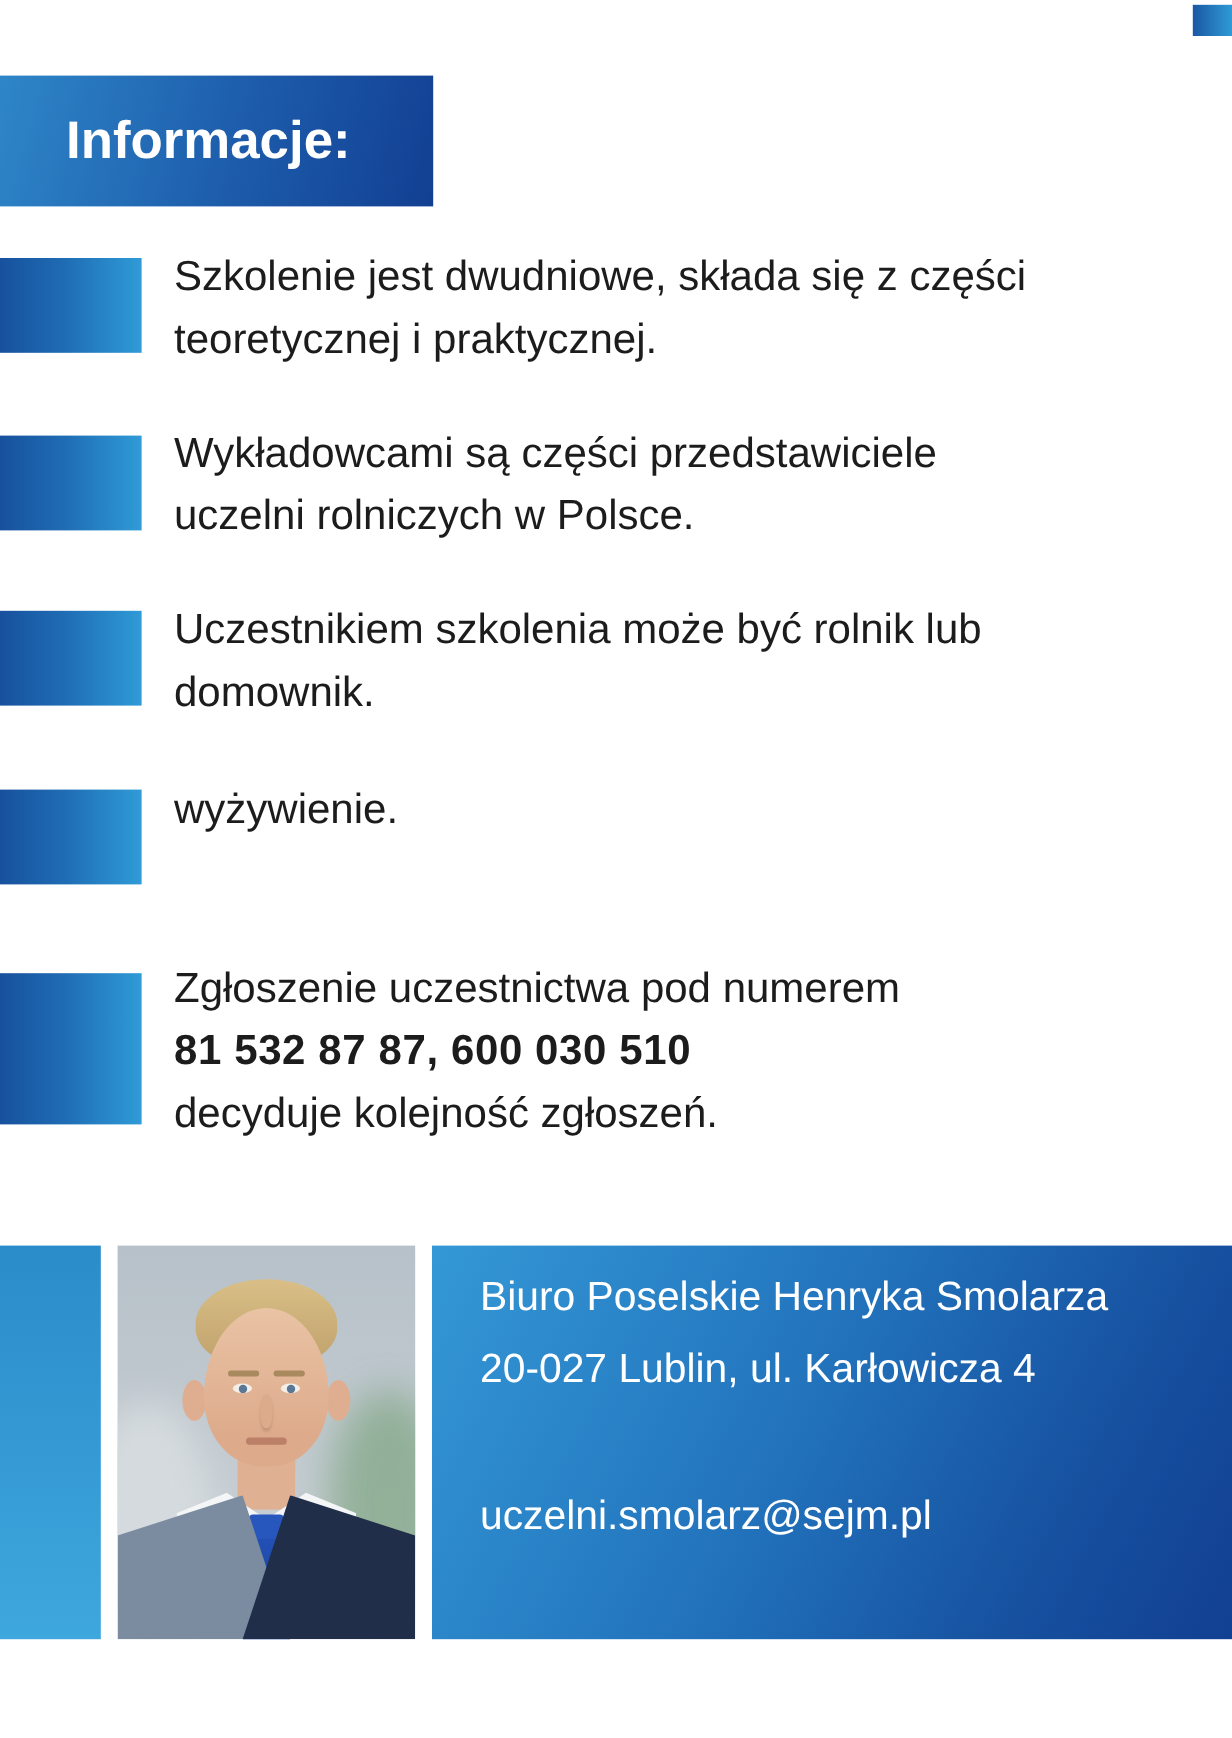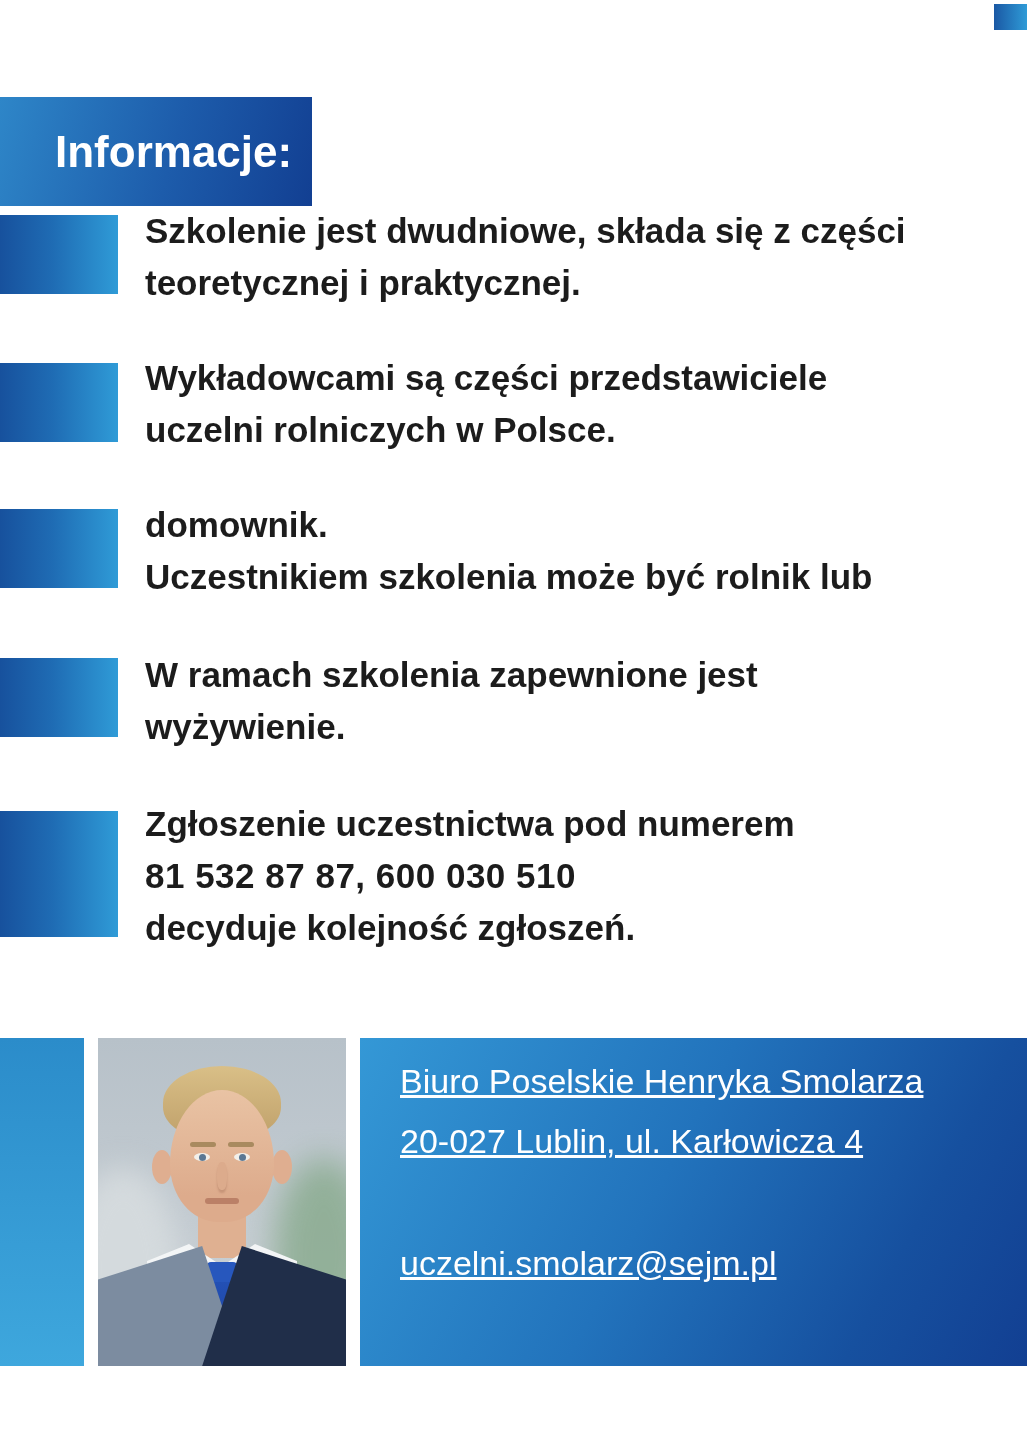--- a/index.html
+++ b/index.html
@@ -5,33 +5,33 @@
   html,body{margin:0;padding:0;background:#ffffff;}
   body{width:1027px;height:1448px;position:relative;overflow:hidden;
        font-family:"Liberation Sans", sans-serif;}
   .page{position:absolute;inset:0;background:#ffffff;}
 
   
   .corner-square{position:absolute;top:4px;right:0;width:33px;height:26px;
     background:linear-gradient(to right,#1a58a4,#2f9bd7);}
 
   
-  .banner{position:absolute;left:0;top:63px;width:312px;height:109px;
+  .banner{position:absolute;left:0;top:63px;width:361px;height:109px;
     background:linear-gradient(105deg,#2e86c8 0%,#1d5cab 55%,#123f92 100%);
-    display:flex;align-items:center;margin-top:34px;}
+    display:flex;align-items:center;}
   .banner .title{color:#ffffff;font-weight:700;font-size:44px;
     padding-left:55px;letter-spacing:0;}
 
   
   .info-item{position:absolute;left:0;width:1027px;}
   .bullet{position:absolute;left:0;width:118px;
     background:linear-gradient(to right,#17519d 0%,#1f6cb4 45%,#2f9bd7 100%);}
   .item-text{position:absolute;left:145px;top:0;width:840px;
     font-size:35px;line-height:52px;color:#1c1c1c;}
-  .item-text .line{display:block;white-space:nowrap;font-weight:bold;}
+  .item-text .line{display:block;white-space:nowrap;}
   .item-text .line.bold{font-weight:700;letter-spacing:0.5px;}
 
   
   .bottom-strip{position:absolute;left:0;top:1038px;width:84px;height:328px;
     background:linear-gradient(to bottom,#2b8cca 0%,#3ea7dd 100%);}
 
   .photo{position:absolute;left:98px;top:1038px;width:248px;height:328px;
     overflow:hidden;background:linear-gradient(to bottom,#b7c1c9 0%,#c3cbd1 55%,#cdd3d7 100%);}
   .photo .blur-l{position:absolute;left:-30px;top:130px;width:110px;height:200px;
     background:#d4dadd;border-radius:50%;filter:blur(14px);}
@@ -69,21 +69,21 @@
     clip-path:polygon(28% 0,72% 0,100% 100%,0 100%);}
   .jacket{position:absolute;left:0;top:208px;width:100%;height:120px;}
   .jacket .lapel-left{position:absolute;left:0;top:0;width:100%;height:100%;
     background:#7c8ca0;clip-path:polygon(0 28%,42% 0,58% 100%,0 100%);}
   .jacket .lapel-right{position:absolute;left:0;top:0;width:100%;height:100%;
     background:#202e49;clip-path:polygon(58% 0,100% 28%,100% 100%,42% 100%);}
 
   .contact-box{position:absolute;left:360px;top:1038px;width:667px;height:328px;
     background:linear-gradient(118deg,#3498d6 0%,#2273bc 45%,#16509f 78%,#123f92 100%);
     color:#ffffff;}
-  .contact-line{position:absolute;left:40px;white-space:nowrap;font-size:34px;text-decoration:underline;}
+  .contact-line{position:absolute;left:40px;white-space:nowrap;font-size:34px;}
   .contact-line.l1{top:24px;}
   .contact-line.l2{top:84px;text-align:right;}
   .contact-line.l3{top:144px;}
   .contact-line.l4{top:206px;}
   .contact-line.website{top:274px;font-weight:700;font-size:37px;letter-spacing:0.5px;}
 </style>
 </head>
 <body>
 
 <div class="page">
@@ -105,28 +105,27 @@
       <div class="info-item" style="top: 352px;">
         <div class="bullet" style="top: 11px; height: 79px;"></div>
         <div class="item-text">
           <span class="line">Wykładowcami są części przedstawiciele</span>
           <span class="line">uczelni rolniczych w Polsce.</span>
         </div>
       </div>
       <div class="info-item" style="top: 499px;">
         <div class="bullet" style="top: 10px; height: 79px;"></div>
         <div class="item-text">
+          <span class="line">Uczestnikiem szkolenia może być rolnik lub</span>
           <span class="line">domownik.</span>
-          <span class="line">Uczestnikiem szkolenia może być rolnik lub</span>
         </div>
       </div>
       <div class="info-item" style="top: 649px;">
         <div class="bullet" style="top: 9px; height: 79px;"></div>
         <div class="item-text">
-          <span class="line">W ramach szkolenia zapewnione jest</span>
           <span class="line">wyżywienie.</span>
         </div>
       </div>
       <div class="info-item" style="top: 798px;">
         <div class="bullet" style="top: 13px; height: 126px;"></div>
         <div class="item-text">
           <span class="line">Zgłoszenie uczestnictwa pod numerem</span>
           <span class="line bold">81 532 87 87, 600 030 510</span>
           <span class="line">decyduje kolejność zgłoszeń.</span>
         </div>

